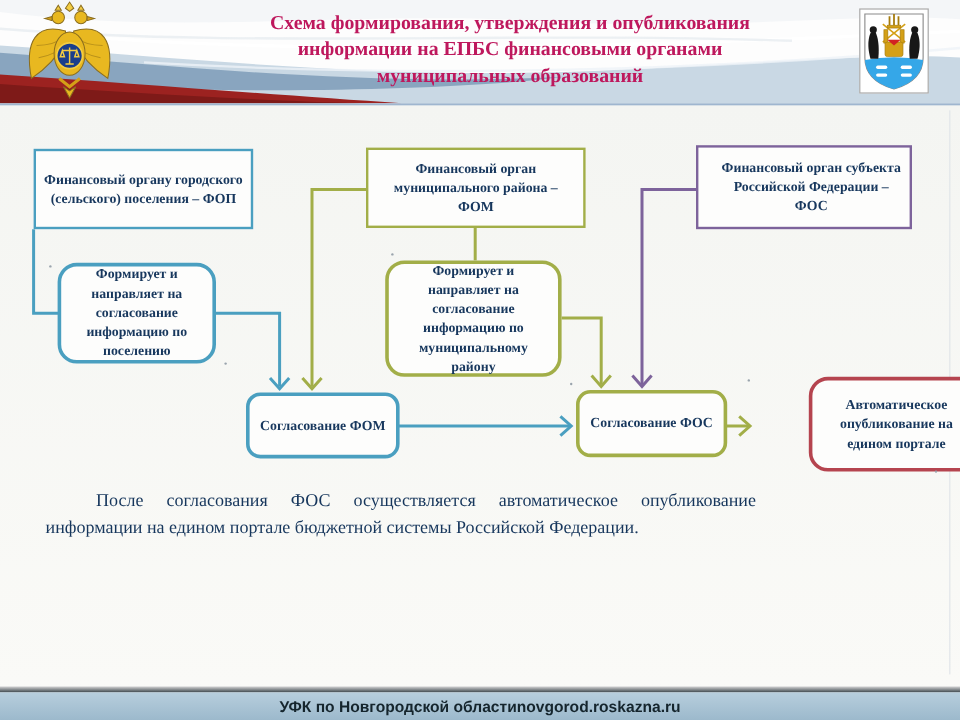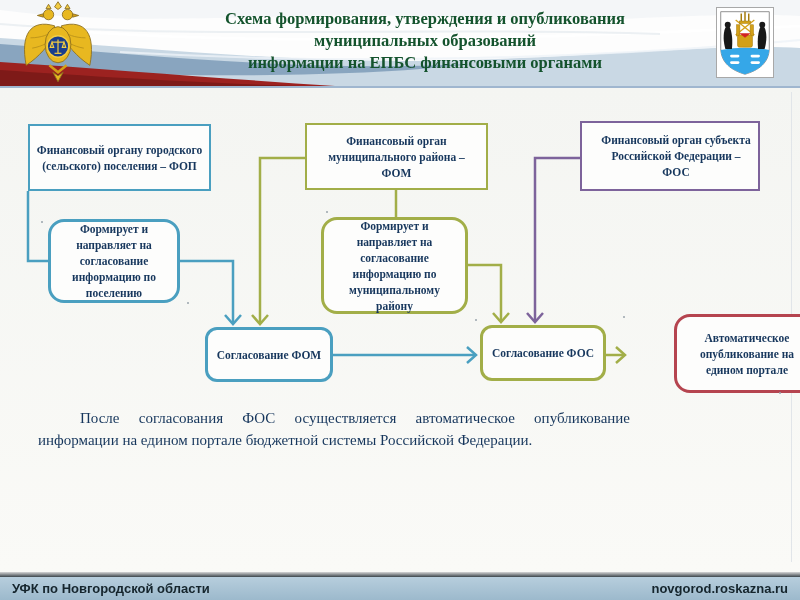--- a/index.html
+++ b/index.html
@@ -6,21 +6,21 @@
   .slide{
     position:relative;width:800px;height:600px;overflow:hidden;
     background:#fbfbfa;
     font-family:"Liberation Serif","DejaVu Serif",serif;
   }
   
   .header{position:absolute;top:0;left:0;width:800px;height:86px;
     border-bottom:2px solid #9fb6cf;box-shadow:0 2px 4px rgba(60,80,110,.25);}
   .header svg.flag{position:absolute;top:0;left:0;width:800px;height:86px;}
   .title{position:absolute;left:165px;right:115px;top:8px;text-align:center;
-    font-weight:bold;font-size:16.5px;line-height:22px;color:#14532d;}
+    font-weight:bold;font-size:16.5px;line-height:22px;color:#be185d;}
   .emblem-left{position:absolute;left:10px;top:0;width:96px;height:86px;}
   .emblem-right{position:absolute;right:26px;top:7px;width:58px;height:71px;
     background:#fff;border:1px solid #a8a8a8;box-sizing:border-box;}
   .emblem-right svg{width:100%;height:100%;display:block;}
   
   .content-bg{position:absolute;top:88px;left:0;width:800px;height:484px;
     background:linear-gradient(#f4f5f2,#fafaf7);}
   .right-edge-line{position:absolute;left:791px;top:92px;height:470px;width:1px;background:#e1e5e9;}
   svg.connectors{position:absolute;top:0;left:0;width:800px;height:600px;z-index:1;pointer-events:none;}
   
@@ -43,21 +43,21 @@
   #box-auto-publish{left:628px;top:314px;width:146px;height:79px;}
   .dot{position:absolute;width:2px;height:2px;border-radius:50%;background:#9aa4ad;z-index:3;}
   
   .bodytext{position:absolute;left:38px;top:408px;width:592px;z-index:2;
     font-size:15px;line-height:21.5px;color:#16365c;text-align:justify;}
   .bodytext p{margin:0;text-indent:42px;}
   
   .footer{position:absolute;left:0;bottom:0;width:800px;height:28px;}
   .footer-ridge{height:5px;background:linear-gradient(#d6d6d6,#3c464c);}
   .footer-bar{height:23px;background:linear-gradient(#b7cedd,#9cb9cc);
-    display:flex;justify-content:space-between;align-items:center;padding:0 12px;
+    display:flex;justify-content:center;align-items:center;padding:0 12px;
     font-family:"Liberation Sans","DejaVu Sans",sans-serif;font-weight:bold;
     font-size:13px;color:#15252d;}
 </style>
 </head>
 <body>
 
 <div class="slide">
 
   <div class="header">
     <svg class="flag" viewBox="0 0 800 86" preserveAspectRatio="none">
@@ -96,22 +96,22 @@
         <line x1="50" y1="46" x2="50" y2="62"></line>
         <line x1="43" y1="49" x2="57" y2="49"></line>
         <path d="M43,49 L41,55 L45,55 Z"></path>
         <path d="M57,49 L55,55 L59,55 Z"></path>
         <line x1="46" y1="62" x2="54" y2="62"></line>
       </g>
     </svg>
 
     <div class="title">
       <div>Схема формирования, утверждения и опубликования</div>
+      <div>информации на ЕПБС финансовыми органами</div>
       <div>муниципальных образований</div>
-      <div>информации на ЕПБС финансовыми органами</div>
     </div>
 
     <div class="emblem-right">
       <svg viewBox="0 0 60 72">
         <path d="M4,3 H56 V42 C56,58 44,66 30,70 C16,66 4,58 4,42 Z" fill="#ffffff" stroke="#8a8a8a" stroke-width="1"></path>
         <path d="M4,44 Q30,39 56,44 L56,42 C56,58 44,66 30,70 C16,66 4,58 4,42 Z" fill="#35a7e8"></path>
         <g fill="#ffffff">
           <rect x="14" y="49" width="10" height="3" rx="1.5"></rect>
           <rect x="36" y="49" width="10" height="3" rx="1.5"></rect>
           <rect x="14" y="56" width="10" height="3" rx="1.5"></rect>

